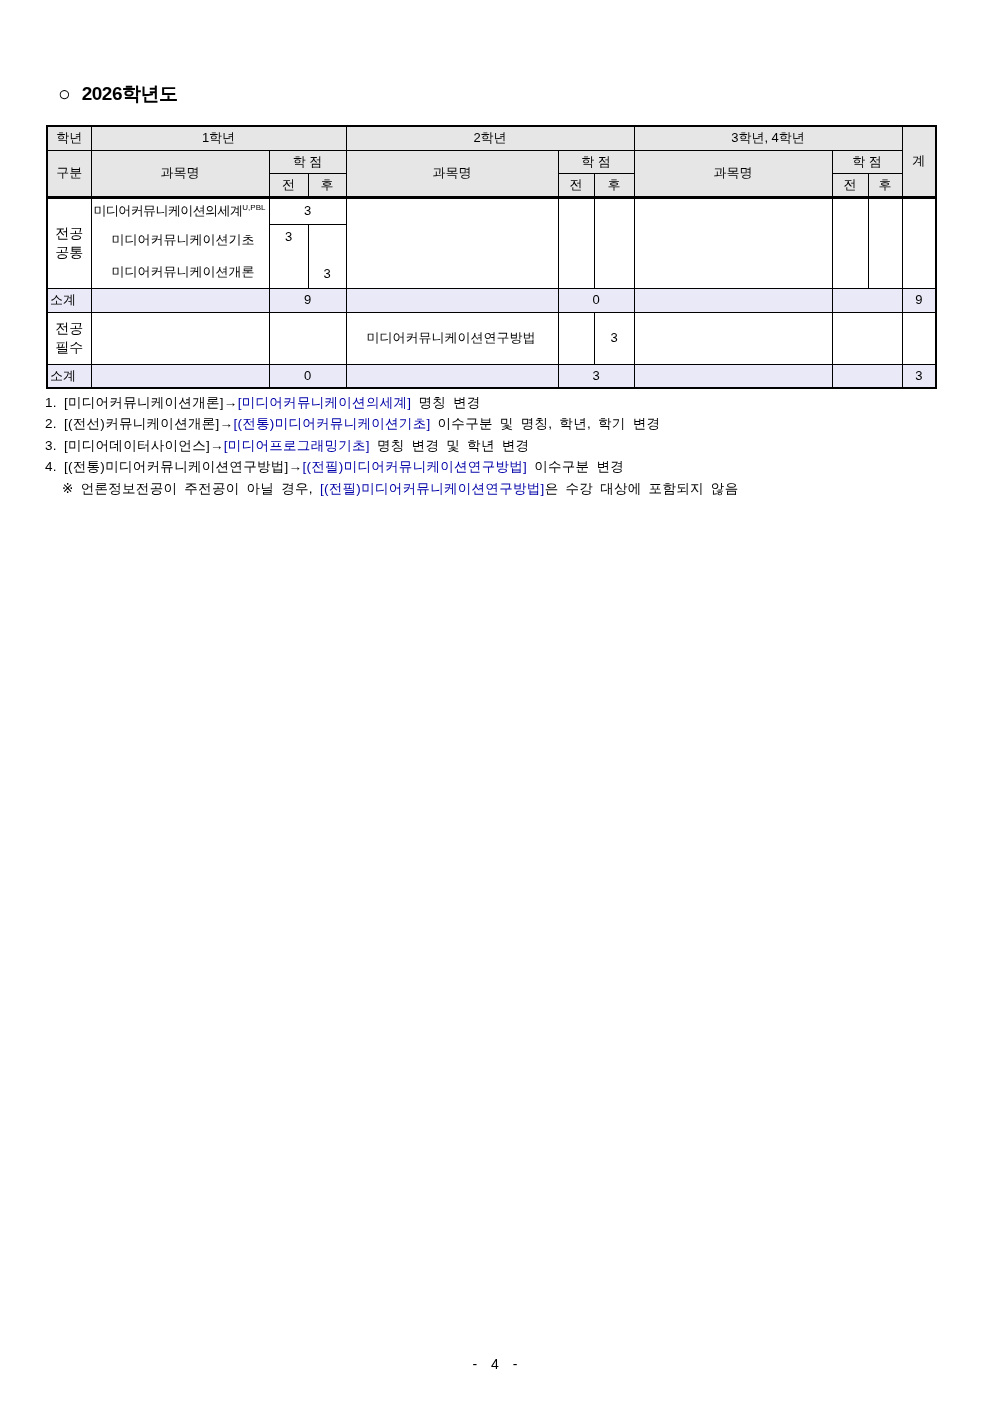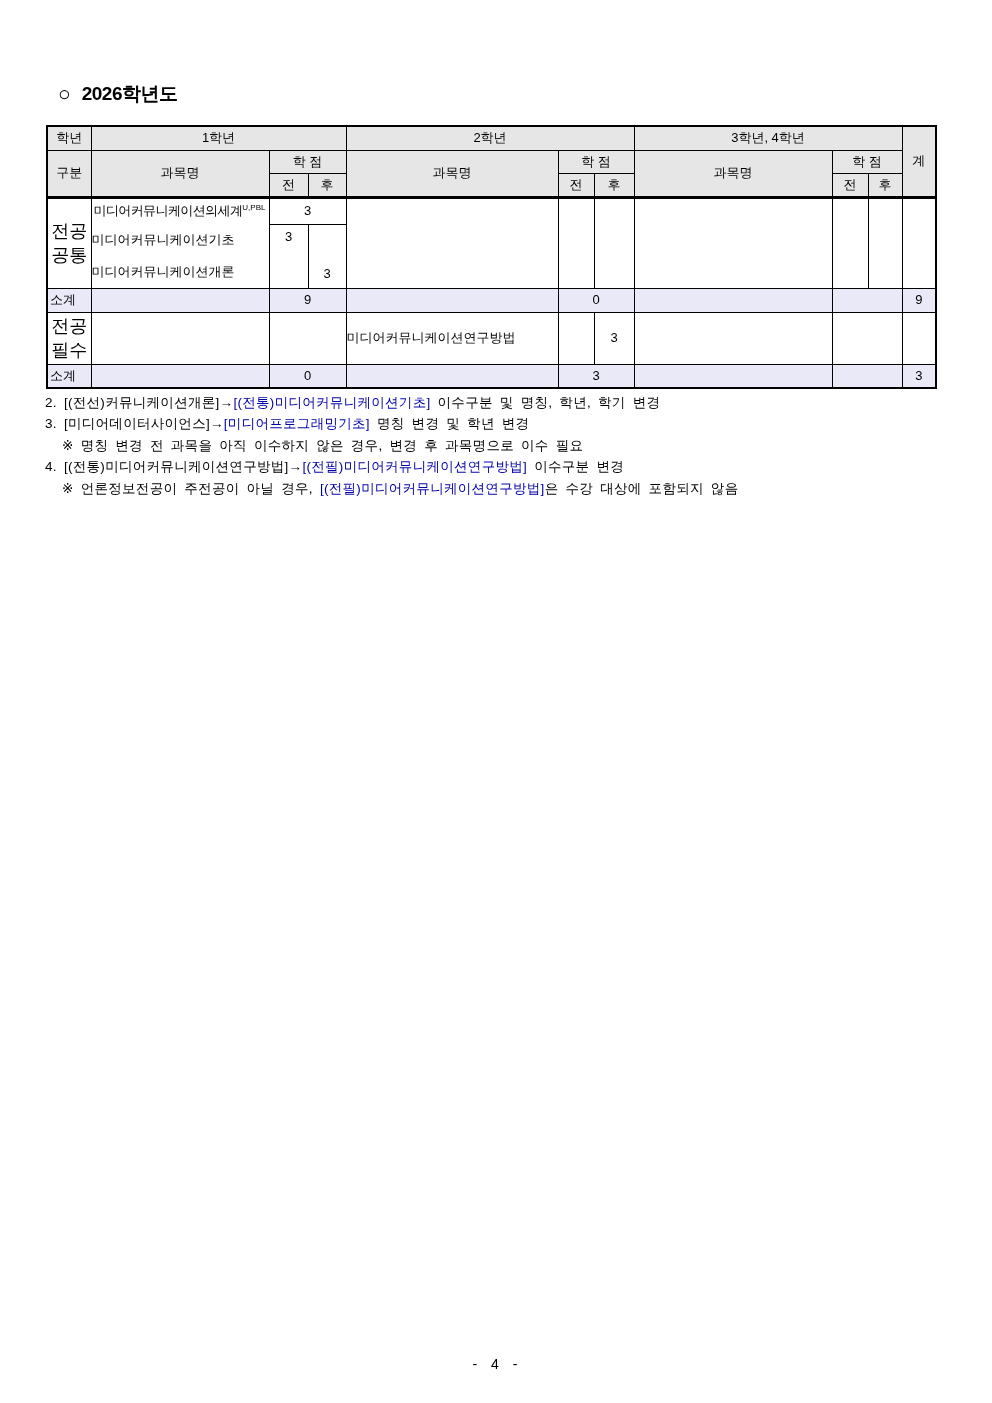--- a/index.html
+++ b/index.html
@@ -20,29 +20,29 @@
 
   
   table.curriculum{position:absolute;left:46px;top:125px;border-collapse:collapse;table-layout:fixed;border:2px solid var(--border);}
   .curriculum td{border:1px solid var(--border);font-size:13px;text-align:center;vertical-align:middle;line-height:1.2;padding:1px 2px;overflow:hidden;}
   tr.hdr td{background:var(--header-bg);font-size:13px;}
   tr.r-h1{height:24px;} tr.r-h2{height:23px;} tr.r-h3{height:24px;}
   tr.r-a{height:27px;} tr.r-b{height:32px;} tr.r-c{height:32px;}
   tr.r-s{height:24px;border-radius:6px;} tr.r-pf{height:52px;}
   tr.r-a td{border-top:3px solid var(--border);} 
   tr.subtotal td{background:var(--subtotal-bg);}
-  td.course{text-align:left;padding-left:0;white-space:nowrap;}
+  td.course{text-align:left;padding-left:20px;white-space:nowrap;}
   td.tight{letter-spacing:-0.6px;padding-left:2px;}
   td.course sup{font-size:8px;letter-spacing:0;vertical-align:super;}
   td.nb{border-bottom-style:hidden;}
   td.nt{border-top-style:hidden;}
   td.vtop{vertical-align:top;padding-top:4px;}
   td.vbottom{vertical-align:bottom;padding-bottom:6px;}
   td.sub-label{text-align:left;padding-left:2px;}
-  td.div-cell{font-size:18px;}
+  td.div-cell{font-size:14px;}
   .dline{display:block;line-height:1.35;}
 
   
   .footnotes{position:absolute;left:45px;top:392px;width:900px;font-size:13.5px;line-height:21.4px;letter-spacing:0.3px;word-spacing:3px;}
   .footnote.indent{padding-left:17px;}
   .footnote .blue{color:var(--blue);}
 
   
   .pagenum{position:absolute;top:1356px;left:0;width:100%;text-align:center;font-size:14px;letter-spacing:2px;word-spacing:6px;}
 </style>
@@ -154,22 +154,22 @@
       <td></td>
       <td colspan="2">3</td>
       <td></td>
       <td colspan="2"></td>
       <td>3</td>
     </tr>
   </tbody>
     </table>
 
   <div class="footnotes">
+      <div class="footnote"><span>1. [미디어커뮤니케이션개론]→</span><span class="blue">[미디어커뮤니케이션의세계]</span><span> 명칭 변경</span></div>
       <div class="footnote"><span>2. [(전선)커뮤니케이션개론]→</span><span class="blue">[(전통)미디어커뮤니케이션기초]</span><span> 이수구분 및 명칭, 학년, 학기 변경</span></div>
       <div class="footnote"><span>3. [미디어데이터사이언스]→</span><span class="blue">[미디어프로그래밍기초]</span><span> 명칭 변경 및 학년 변경</span></div>
-      <div class="footnote indent"><span>※ 명칭 변경 전 과목을 아직 이수하지 않은 경우, 변경 후 과목명으로 이수 필요</span></div>
       <div class="footnote"><span>4. [(전통)미디어커뮤니케이션연구방법]→</span><span class="blue">[(전필)미디어커뮤니케이션연구방법]</span><span> 이수구분 변경</span></div>
       <div class="footnote indent"><span>※ 언론정보전공이 주전공이 아닐 경우, </span><span class="blue">[(전필)미디어커뮤니케이션연구방법]</span><span>은 수강 대상에 포함되지 않음</span></div>
     </div>
 
   <div class="pagenum">- 4 -</div>
 
 </div>
 
 </body></html>

